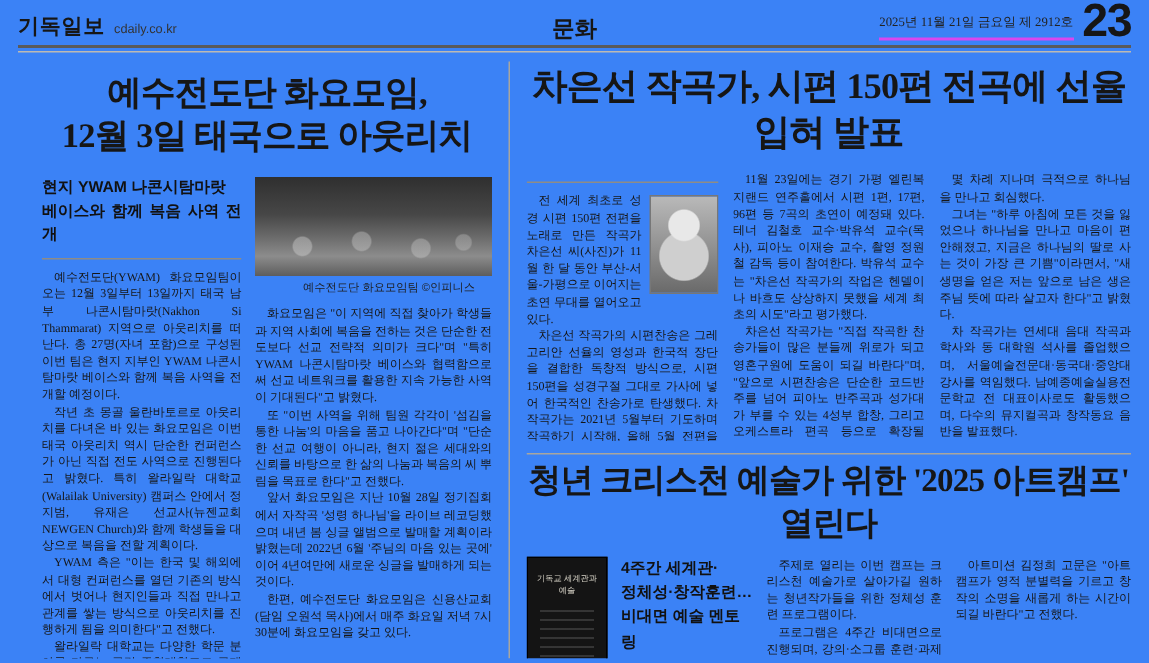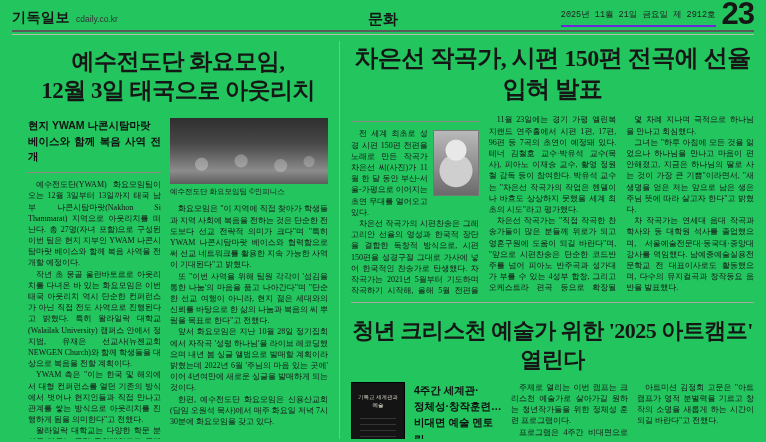--- a/index.html
+++ b/index.html
@@ -1,46 +1,46 @@
 <!DOCTYPE html>
 <html><head>
 <meta charset="utf-8">
 <style>
   * { margin:0; padding:0; box-sizing:border-box; }
   html,body { background:#e8e6e1; }
   .page {
     position:relative; width:766px; height:442px; overflow:hidden;
-    background:#22c55e; color:#161616;
+    background:#3b82f6; color:#161616;
     font-family:"Liberation Serif","DejaVu Serif",serif;
   }
   
   .masthead { display:flex; align-items:flex-end; justify-content:space-between;
     padding:7px 12px 3px 12px; height:30px; }
   .mh-left { display:flex; align-items:baseline; gap:6px; }
   .mh-logo { font-family:"Liberation Sans","DejaVu Sans",sans-serif; font-weight:bold;
     font-size:14px; letter-spacing:0.5px; }
   .mh-site { font-family:"Liberation Sans","DejaVu Sans",sans-serif; font-size:8.5px; color:#333; }
   .mh-center { font-family:Liberation Mono, monospace; font-weight:bold;
     font-size:15px; position:absolute; left:50%; transform:translateX(-50%); top:10px;text-align:right; }
   .mh-right { display:flex; align-items:flex-end; gap:6px; }
-  .mh-date { font-family:Liberation Mono, monospace; font-size:8.5px;
-    color:#222; padding-bottom:4px; border-bottom:2px solid #6d28d9; }
+  .mh-date { font-family:Liberation Serif, serif; font-size:8.5px;
+    color:#222; padding-bottom:4px; border-bottom:2px solid #d946ef; }
   .mh-page { font-family:"Liberation Sans","DejaVu Sans",sans-serif; font-size:31px;
     font-weight:bold; line-height:0.8; letter-spacing:-1px; }
   .mh-rule { margin:0 12px; border-top:2.5px solid #5a5a5a; border-bottom:1px solid #bdbab2; height:5px; }
   
   .content { display:flex; padding:2px 12px 0 28px; height:404px; overflow:hidden; }
   .left-art { flex:0 0 300px; overflow:hidden; }
   .v-divider { flex:0 0 1px; background:#a9a69e; margin:4px 11px 0 11px; }
   .right-region { flex:1 1 auto; overflow:hidden; }
   
   .headline { text-align:center; font-weight:bold; line-height:1.28; letter-spacing:-0.5px; }
   .left-art .headline { font-size:23px; margin:10px 0 12px 0; }
   .mid-art .headline { font-size:24px; margin:6px 0 10px 0; }
-  .bot-art .headline { font-size:22px; margin:14px 0 8px 0; }
+  .bot-art .headline { font-size:22px; margin:3px 0 8px 0; }
   
   .subhead { font-family:"Liberation Sans","DejaVu Sans",sans-serif; font-weight:bold;
     font-size:10.5px; line-height:1.5; color:#111; }
   .subhead-rule { border-top:1px solid #8f8c85; margin:7px 0 6px 0; }
   
   .pcol { font-size:8px; line-height:1.4; text-align:justify; }
   .pcol p { text-indent:8px; margin:0; }
   .byline { font-family:"Liberation Sans","DejaVu Sans",sans-serif; font-size:7.8px;
     text-align:left; margin-top:12px; }
   
@@ -50,21 +50,21 @@
   .photo-fig { margin-bottom:6px; }
   .photo-img { width:100%; height:66px;
     background:
       radial-gradient(circle at 20% 70%, rgba(230,230,230,.35) 0 6px, transparent 7px),
       radial-gradient(circle at 45% 65%, rgba(235,235,235,.3) 0 6px, transparent 7px),
       radial-gradient(circle at 70% 72%, rgba(225,225,225,.3) 0 6px, transparent 7px),
       radial-gradient(circle at 88% 66%, rgba(235,235,235,.25) 0 5px, transparent 6px),
       linear-gradient(180deg,#2f2f2f 0%,#474747 38%,#6d6d6d 62%,#8c8c8c 80%,#5d5d5d 100%);
   }
   .photo-caption { font-family:"Liberation Sans","DejaVu Sans",sans-serif; font-size:7.5px;
-    color:#1c1c1c; margin-top:3px; }
+    color:#1c1c1c; margin-top:3px;margin-left:32px; }
   
   .tri-cols { display:flex; gap:10px; }
   .mid-art .tri-cols { height:180px; overflow:hidden; }
   .tri-cols .tcol { flex:1 1 0; overflow:hidden; }
   .portrait { float:right; width:46px; height:66px; margin:2px 0 3px 5px;
     background: radial-gradient(circle at 50% 30%, #e8e8e8 0 10px, transparent 11px),
       radial-gradient(circle at 50% 62%, #cfcfcf 0 16px, transparent 17px),
       linear-gradient(180deg,#b9b9b9 0%,#8f8f8f 55%,#6a6a6a 100%);
     border:1px solid #777; }
   .h-divider { border-top:1px solid #a9a69e; margin:8px 0 2px 0; }

